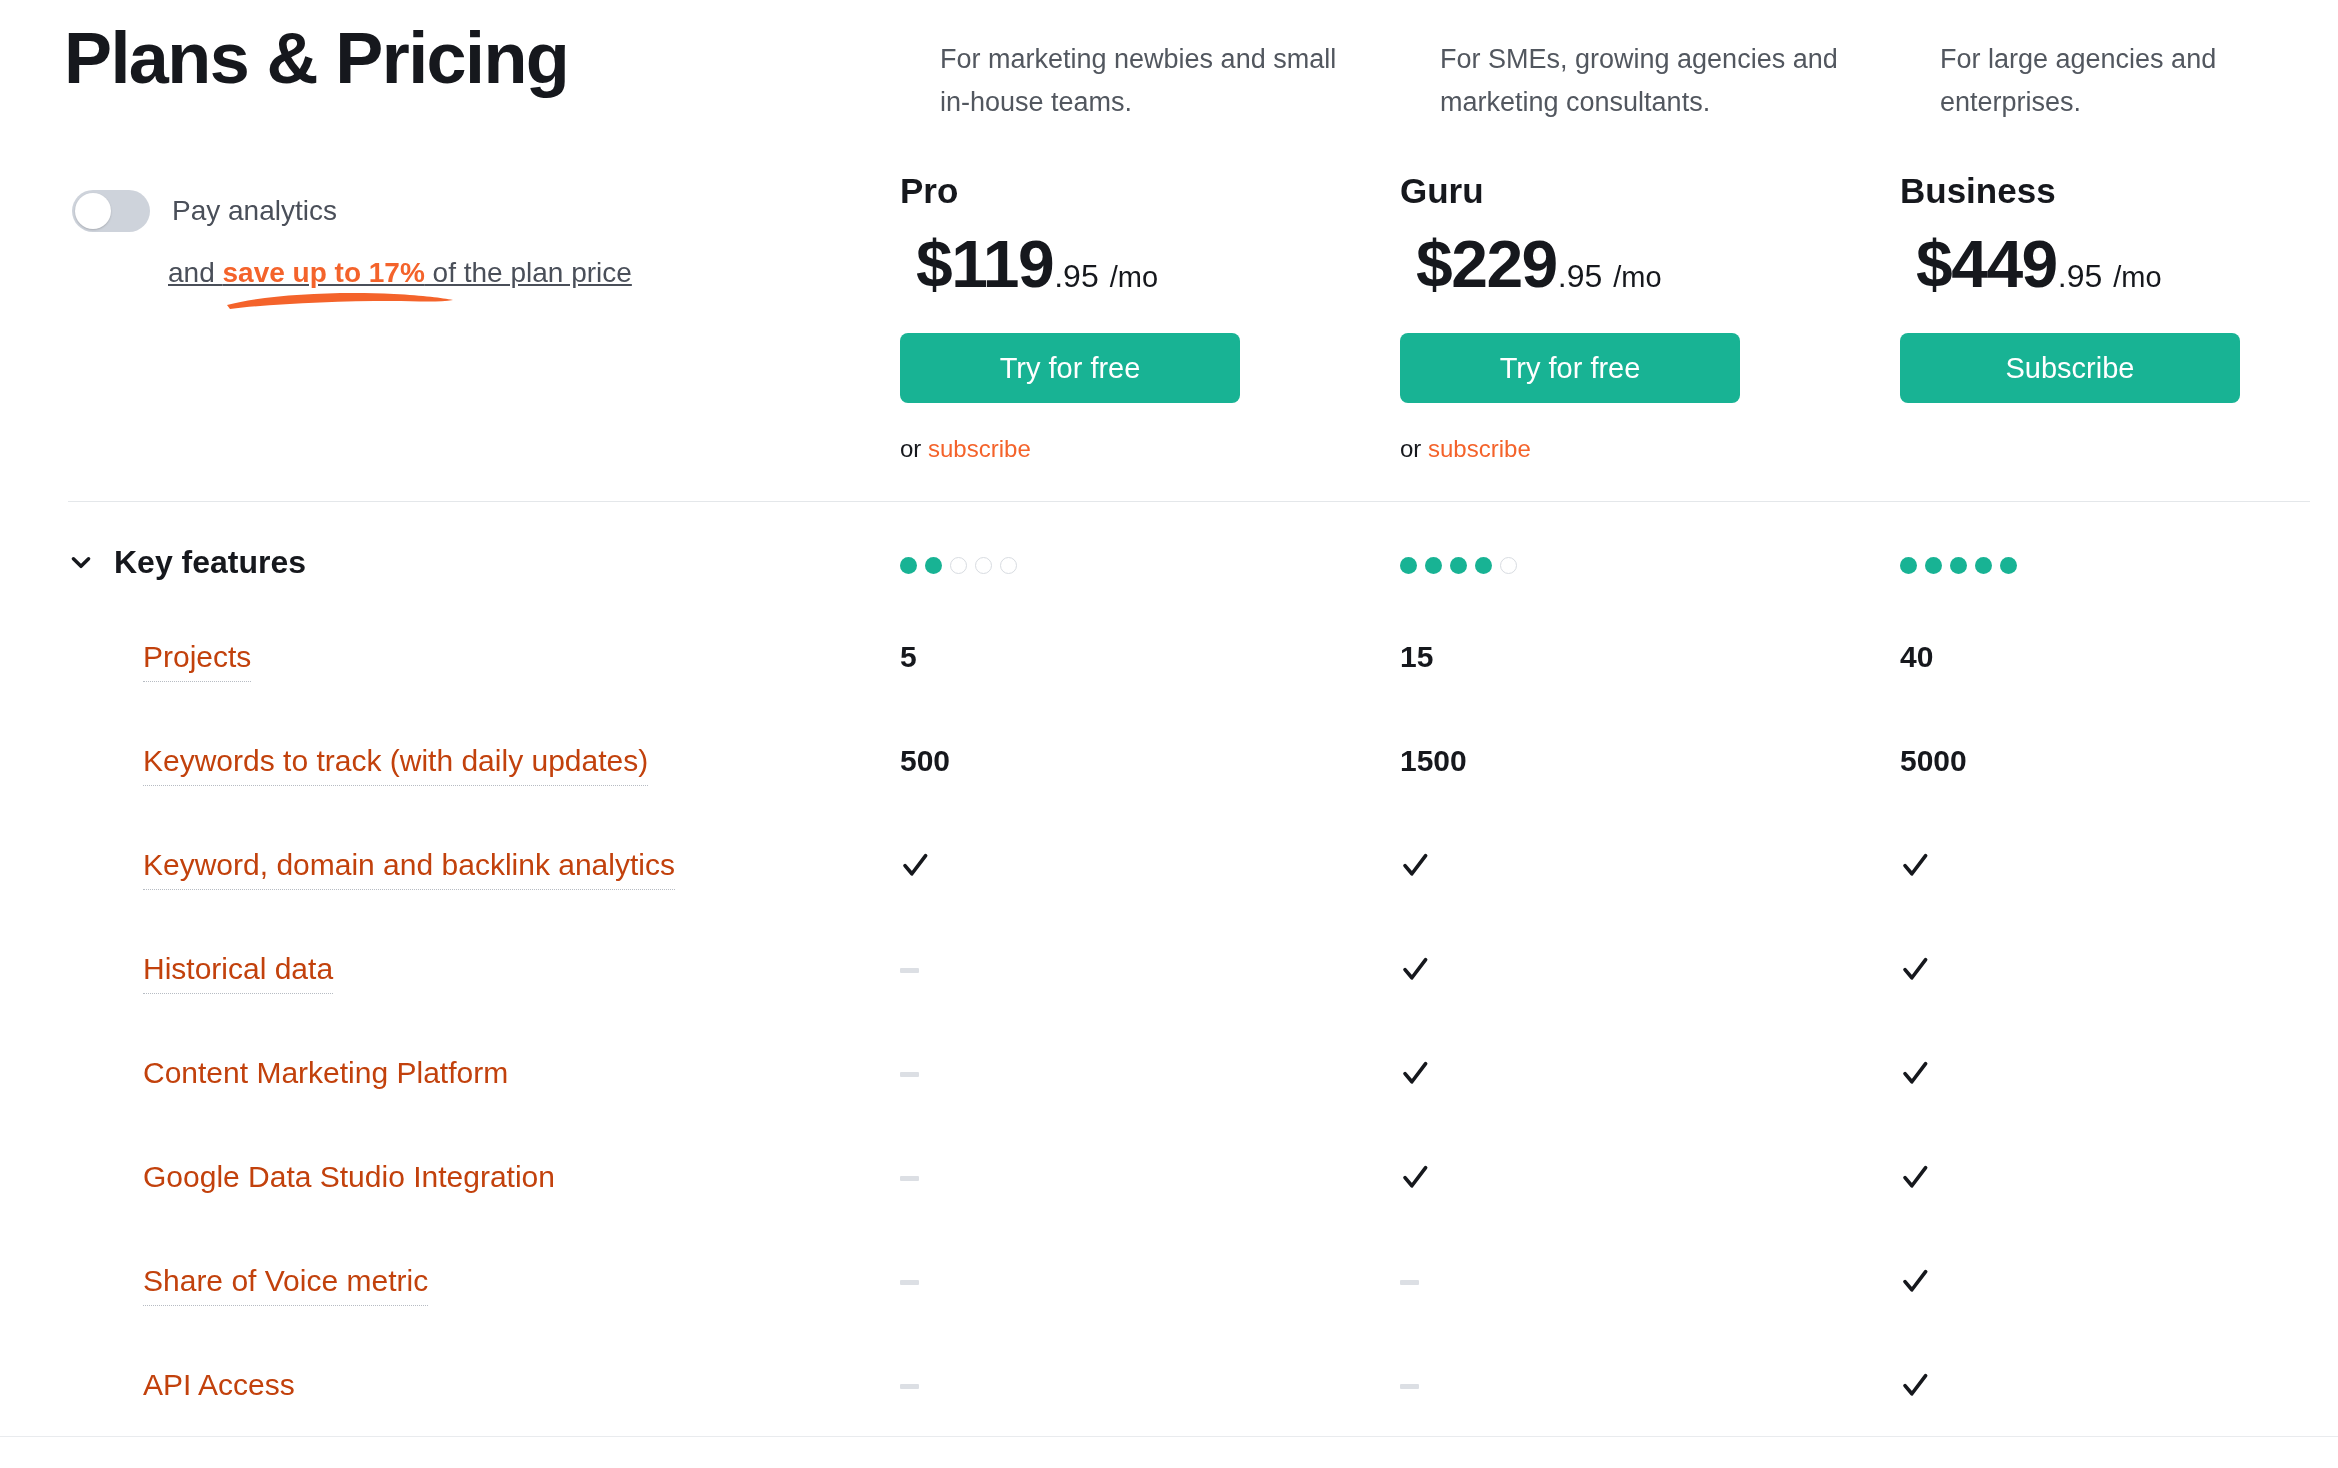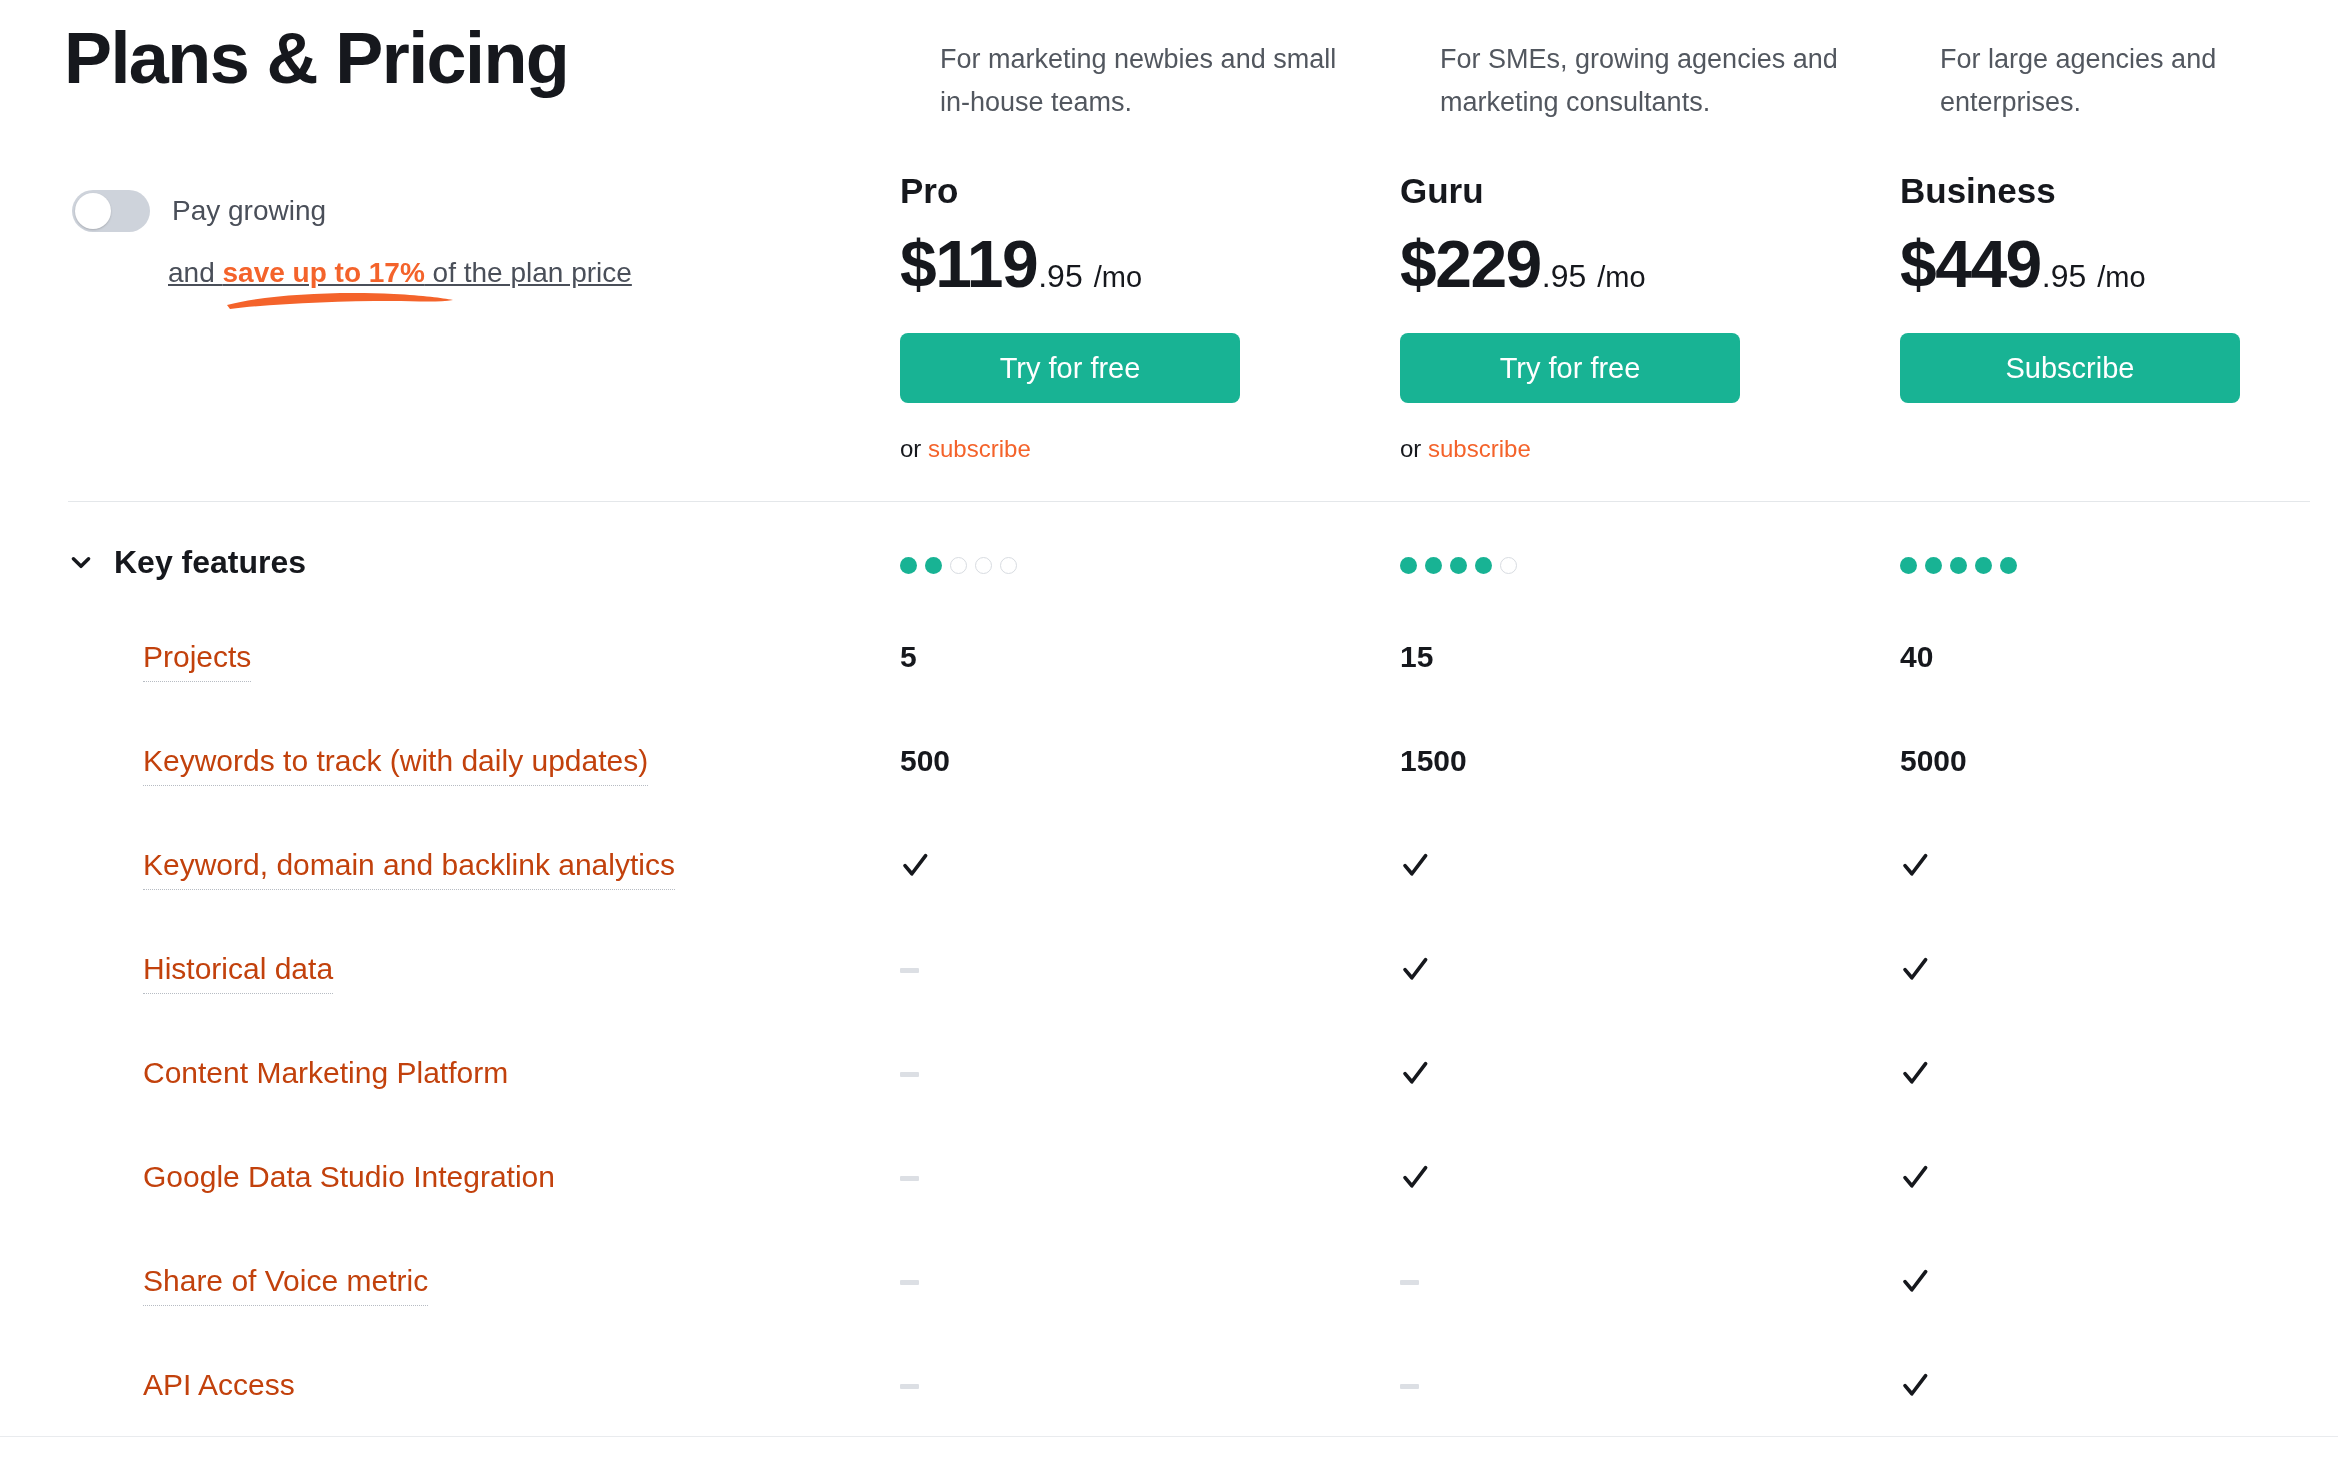--- a/index.html
+++ b/index.html
@@ -136,20 +136,21 @@
     display: flex;
     align-items: baseline;
     white-space: nowrap;
   }
   .price-main {
     font-size: 66px;
     line-height: 72px;
     font-weight: bold;
     letter-spacing: -1.5px;
     color: #16181d;
+    margin-left: 16px;
   }
   .price-cents {
     font-size: 32px;
     line-height: 40px;
     font-weight: normal;
     color: #16181d;
     margin-left: 1px;
   }
   .price-period {
     font-size: 29px;
@@ -310,21 +311,21 @@
 <div class="page">
 
   <div class="header-zone">
 
     <h1 class="page-title">Plans &amp; Pricing</h1>
 
     <div class="billing-toggle-row">
       <div class="toggle-switch">
         <div class="toggle-knob"></div>
       </div>
-      <span class="toggle-label">Pay growing</span>
+      <span class="toggle-label">Pay analytics</span>
     </div>
 
     <div class="save-line">
       <span>and </span><span class="save-accent">save up to 17%</span><span> of the plan price</span>
     </div>
 
     <svg class="brush-underline" viewBox="0 0 232 22" preserveAspectRatio="none">
       <path d="M3 17 C 40 7, 110 3, 170 6 C 200 7.5, 218 10, 229 12 C 215 14.5, 190 13, 168 13 C 110 13, 48 16, 6 21 Z" fill="#f4632b"></path>
     </svg>
 

